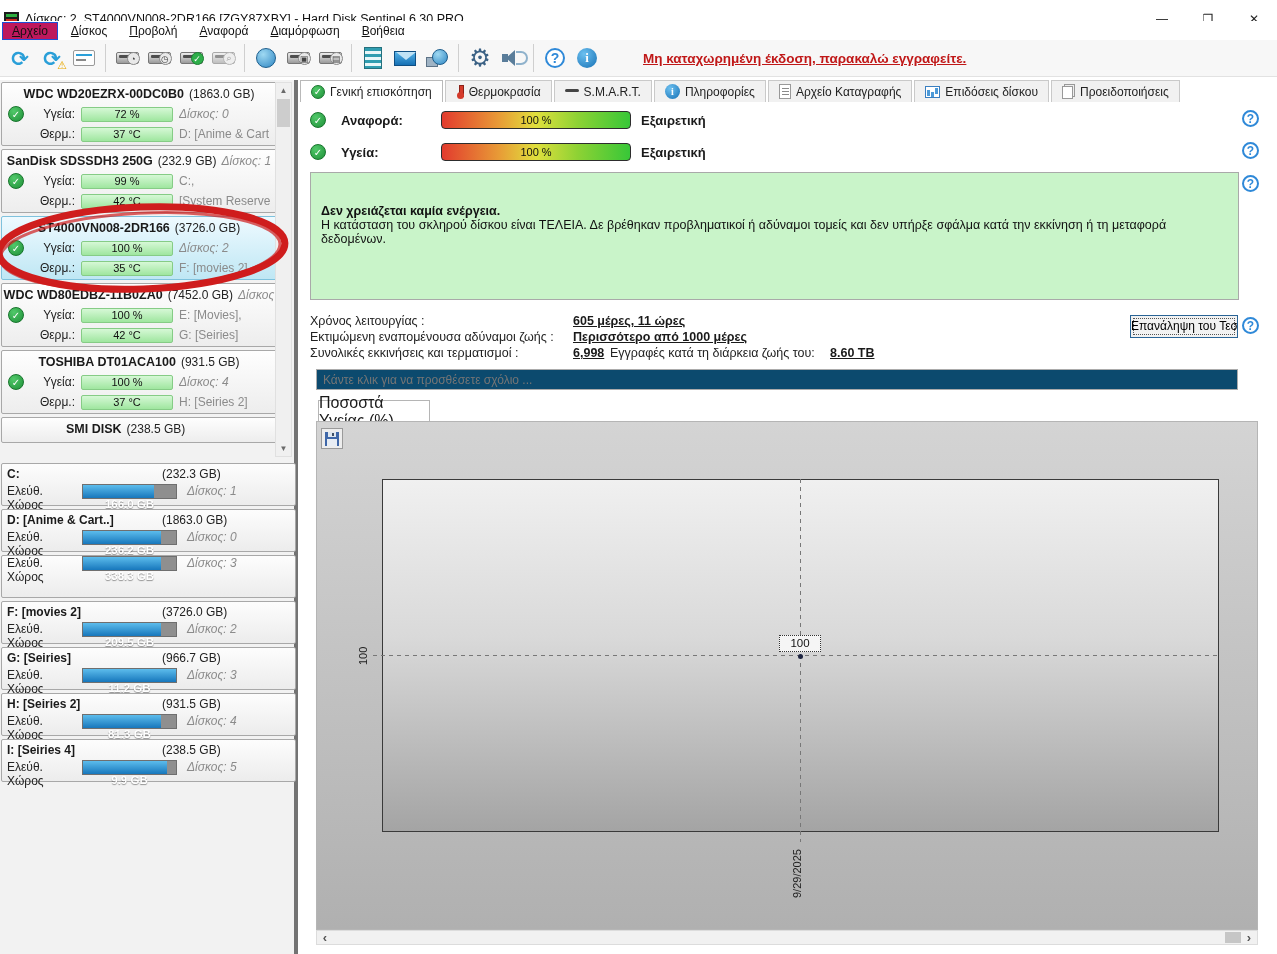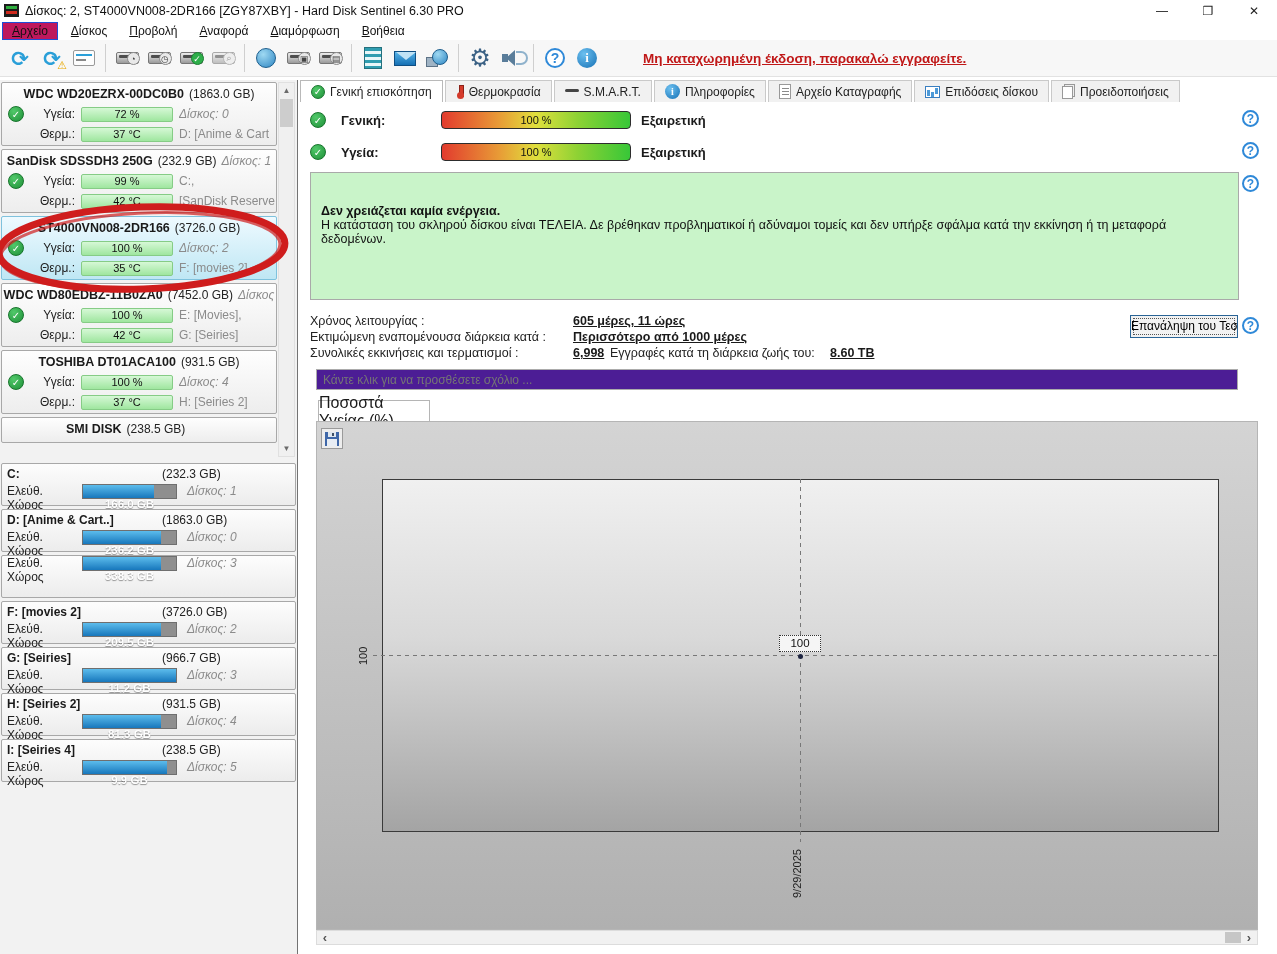--- a/index.html
+++ b/index.html
@@ -1,21 +1,21 @@
 <!DOCTYPE html>
 <html><head>
 <meta charset="utf-8">
 <style>
   * { margin:0; padding:0; box-sizing:border-box; }
   html,body { background:#fff; }
   body { font-family:"Liberation Sans","DejaVu Sans",sans-serif; font-size:12px; color:#1a1a1a; }
   #app { position:relative; width:1277px; height:954px; overflow:hidden; background:#fff; }
 
   
-  #titlebar { position:absolute; left:0; top:0; width:1277px; height:21px; background:#fff; display:flex; align-items:center; }
+  #titlebar { position:absolute; left:0; top:8px; width:1277px; height:21px; background:#fff; display:flex; align-items:center; }
   #app-logo { width:15px; height:13px; margin:0 6px 0 4px; background:#1c1c1c; position:relative; }
   #app-logo::before { content:""; position:absolute; left:2px; top:2px; width:11px; height:3px; background:#2fae3f; }
   #app-logo::after { content:""; position:absolute; left:2px; top:7px; width:11px; height:3px; background:#cf2a1d; }
   #title-text { font-size:12.5px; color:#111; }
   #win-controls { position:absolute; right:0; top:0; height:21px; display:flex; }
   .win-btn { width:46px; height:21px; display:flex; align-items:center; justify-content:center; font-size:12px; color:#222; cursor:default; }
 
   
   #menubar { position:absolute; left:0; top:21px; width:1277px; height:19px; background:#fff; display:flex; align-items:center; padding-left:2px; }
   .menu-item { padding:1px 9px; margin-right:4px; color:#111; }
@@ -45,21 +45,21 @@
   .gear { color:#3c6285; font-size:24px; }
   .speaker { width:20px; height:18px; position:relative; }
   .speaker::before { content:""; position:absolute; left:0; top:5px; width:6px; height:8px; background:#5a7d9a; }
   .speaker::after { content:""; position:absolute; left:4px; top:1px; border-top:8px solid transparent; border-bottom:8px solid transparent; border-right:9px solid #5a7d9a; }
   .arc { position:absolute; left:14px; top:2px; width:12px; height:14px; border:2px solid #8fb2cc; border-left:none; border-radius:0 12px 12px 0; }
   .qmark { width:20px; height:20px; border-radius:50%; border:2px solid #2f89d8; color:#2f89d8; font-weight:bold; font-size:14px; display:flex; align-items:center; justify-content:center; background:#fff; }
   .imark { width:20px; height:20px; border-radius:50%; background:radial-gradient(circle at 35% 30%,#6cc0f0,#1670b4); color:#fff; font-weight:bold; font-size:13px; display:flex; align-items:center; justify-content:center; font-family:"Liberation Serif",serif; }
   #register-link { margin-left:40px; color:#c01818; font-weight:bold; font-size:13.5px; text-decoration:underline; }
 
   
-  #sidebar { position:absolute; left:0; top:80px; width:298px; height:874px; background:#f2f2f2; border-right:1px solid #737373; }
+  #sidebar { position:absolute; left:0; top:80px; width:298px; height:874px; background:#f2f2f2; border-right:4px solid #737373; }
   #disk-list { position:absolute; left:1px; top:2px; width:276px; height:375px; overflow:hidden; }
   .vscroll { position:absolute; right:2px; top:2px; width:17px; height:375px; background:#f0f0f0; border:1px solid #e0e0e0; }
   .vs-arrow { position:absolute; left:0; width:15px; height:15px; color:#6a6a6a; font-size:8px; display:flex; align-items:center; justify-content:center; }
   .vs-thumb { position:absolute; left:1px; top:16px; width:13px; height:28px; background:#cdcdcd; }
   .disk-card { position:relative; height:64px; margin-bottom:3px; background:linear-gradient(180deg,#fefefe,#ededed); border:1px solid #a8a8a8; border-radius:2px; overflow:hidden; }
   .disk-card.sel { background:linear-gradient(180deg,#eefaff,#bfe7f4); border-color:#7fc2dd; }
   .disk-head { height:21px; display:flex; align-items:center; justify-content:center; gap:5px; white-space:nowrap; overflow:hidden; }
   .disk-name { font-weight:bold; font-size:12.5px; }
   .disk-size { font-size:12px; color:#222; }
   .disk-extra { font-style:italic; color:#8b8b8b; }
@@ -106,21 +106,21 @@
   .gauge-row { position:absolute; left:10px; height:20px; display:flex; align-items:center; }
   .g-label { width:110px; font-weight:bold; font-size:13px; padding-left:10px; }
   .gauge { width:190px; height:18px; border:1px solid #2d2d2d; border-radius:4px; background:linear-gradient(90deg,#e23b2e 0%,#e89a36 30%,#e0df3d 50%,#8ed234 72%,#38c738 100%); text-align:center; font-size:11px; line-height:16px; color:#111; }
   .g-rating { font-weight:bold; font-size:13px; margin-left:10px; }
   .help-col { position:absolute; width:20px; height:20px; }
   #status-box { position:absolute; left:10px; top:92px; width:929px; height:128px; background:#c9f4c9; border:1px solid #a9a9a9; padding:7px 10px; font-size:12.5px; color:#111; }
   #status-line2 { margin-top:24px; font-weight:bold; }
   .stat-label { position:absolute; left:10px; color:#222; font-size:12.5px; }
   .stat-value { position:absolute; left:273px; font-weight:bold; font-size:12.5px;text-decoration:underline; }
   #retest-btn { position:absolute; left:830px; top:235px; width:108px; height:23px; background:#f2f2f2; border:1px solid #2a6496; outline:1px dotted #555; outline-offset:-4px; font-size:12px; white-space:nowrap; overflow:hidden; text-align:center; line-height:21px; }
-  #comment-input { position:absolute; left:16px; top:289px; width:922px; height:21px; border:1px solid #ababab; padding:0 6px; font-size:12px; color:#9a9a9a; font-family:inherit; background:#4c1d95; }
+  #comment-input { position:absolute; left:16px; top:289px; width:922px; height:21px; border:1px solid #ababab; padding:0 6px; font-size:12px; color:#9a9a9a; font-family:inherit; background:#0c4a6e; }
 
   
   #chart-tab { position:absolute; left:18px; top:320px; width:112px; height:22px; background:#fff; border:1px solid #b5b5b5; border-bottom:none; display:flex; align-items:center; justify-content:center; font-size:16px; }
   #chart-panel { position:absolute; left:16px; top:341px; width:942px; height:509px; background:linear-gradient(180deg,#d4d4d4,#b0b0b0); border:1px solid #b5b5b5; }
   #save-btn { position:absolute; left:4px; top:6px; width:22px; height:21px; background:#ededed; border:1px solid #9a9a9a; display:flex; align-items:center; justify-content:center; }
   #plot { position:absolute; left:65px; top:57px; width:837px; height:353px; background:linear-gradient(180deg,#f0f0f0 0%,#d9d9d9 45%,#a4a4a4 100%); border:1px solid #3a3a3a; }
   .dash-v { position:absolute; left:483px; top:57px; width:1px; height:363px; background:repeating-linear-gradient(180deg,#777 0 4px,transparent 4px 8px); }
   .dash-h { position:absolute; left:56px; top:233px; width:846px; height:1px; background:repeating-linear-gradient(90deg,#777 0 4px,transparent 4px 8px); }
   #ytick { position:absolute; left:40px; top:216px; width:14px; height:36px; writing-mode:vertical-rl; transform:rotate(180deg); font-size:11px; color:#222; text-align:center; }
   #point-label { position:absolute; left:462px; top:213px; width:42px; height:17px; background:#f5f5f5; border:1px dotted #333; text-align:center; font-size:11.5px; line-height:15px; color:#111; }
@@ -260,21 +260,21 @@
         <div class="disk-row">
             <span class="check-badge">✓</span>
             <span class="row-label">Υγεία:</span>
             <span class="hbar">99 %</span>
             <span class="row-right drv">C:,</span>
           </div>
         <div class="disk-row">
             <span class="row-spacer"></span>
             <span class="row-label">Θερμ.:</span>
             <span class="hbar">42 °C</span>
-            <span class="row-right drv">[SanDisk Reserve</span>
+            <span class="row-right drv">[System Reserve</span>
           </div>
       </div>
 
       <div class="disk-card sel">
         <div class="disk-head">
             <span class="disk-name">ST4000VN008-2DR166</span>
             <span class="disk-size">(3726.0 GB)</span>
           </div>
         <div class="disk-row">
             <span class="check-badge">✓</span>
@@ -473,21 +473,21 @@
           <span>Επιδόσεις δίσκου</span>
         </div>
       <div class="tab">
           <span class="pages-ic"></span>
           <span>Προειδοποιήσεις</span>
         </div>
     </div>
 
     <div class="gauge-row" style="top:30px;">
       <span class="check-badge" style="margin-left:0;">✓</span>
-      <span class="g-label">Γενική:</span>
+      <span class="g-label">Αναφορά:</span>
       <span class="gauge">100 %</span>
       <span class="g-rating">Εξαιρετική</span>
     </div>
     <div class="gauge-row" style="top:62px;">
       <span class="check-badge" style="margin-left:0;">✓</span>
       <span class="g-label">Υγεία:</span>
       <span class="gauge">100 %</span>
       <span class="g-rating">Εξαιρετική</span>
     </div>
     <div class="help-col" style="left:942px; top:30px;">
@@ -500,21 +500,21 @@
         <span class="qmark" style="width:17px;height:17px;font-size:12px;">?</span>
       </div>
 
     <div id="status-box">
       <div id="status-line2">Δεν χρειάζεται καμία ενέργεια.</div>
       <div id="status-line1">Η κατάσταση του σκληρού δίσκου είναι ΤΕΛΕΙΑ. Δε βρέθηκαν προβληματικοί ή αδύναμοι τομείς και δεν υπήρξε σφάλμα κατά την εκκίνηση ή τη μεταφορά δεδομένων.</div>
     </div>
 
     <div class="stat-label" style="top:234px;">Χρόνος λειτουργίας :</div>
     <div class="stat-value" style="top:234px;">605 μέρες, 11 ώρες</div>
-    <div class="stat-label" style="top:250px;">Εκτιμώμενη εναπομένουσα διάρκεια κατά :</div>
+    <div class="stat-label" style="top:250px;">Εκτιμώμενη εναπομένουσα αδύναμοι ζωής :</div>
     <div class="stat-value" style="top:250px;">Περισσότερο από 1000 μέρες</div>
     <div class="stat-label" style="top:266px;">Συνολικές εκκινήσεις και τερματισμοί :</div>
     <div class="stat-value" style="top:266px;">6,998</div>
     <div class="stat-label" style="top:266px; left:310px;">Εγγραφές κατά τη διάρκεια ζωής του:</div>
     <div class="stat-value" style="top:266px; left:530px;">8.60 TB</div>
 
     <button id="retest-btn">Επανάληψη του Τεστ</button>
     <div class="help-col" style="left:942px; top:237px;">
         <span class="qmark" style="width:17px;height:17px;font-size:12px;">?</span>
       </div>

